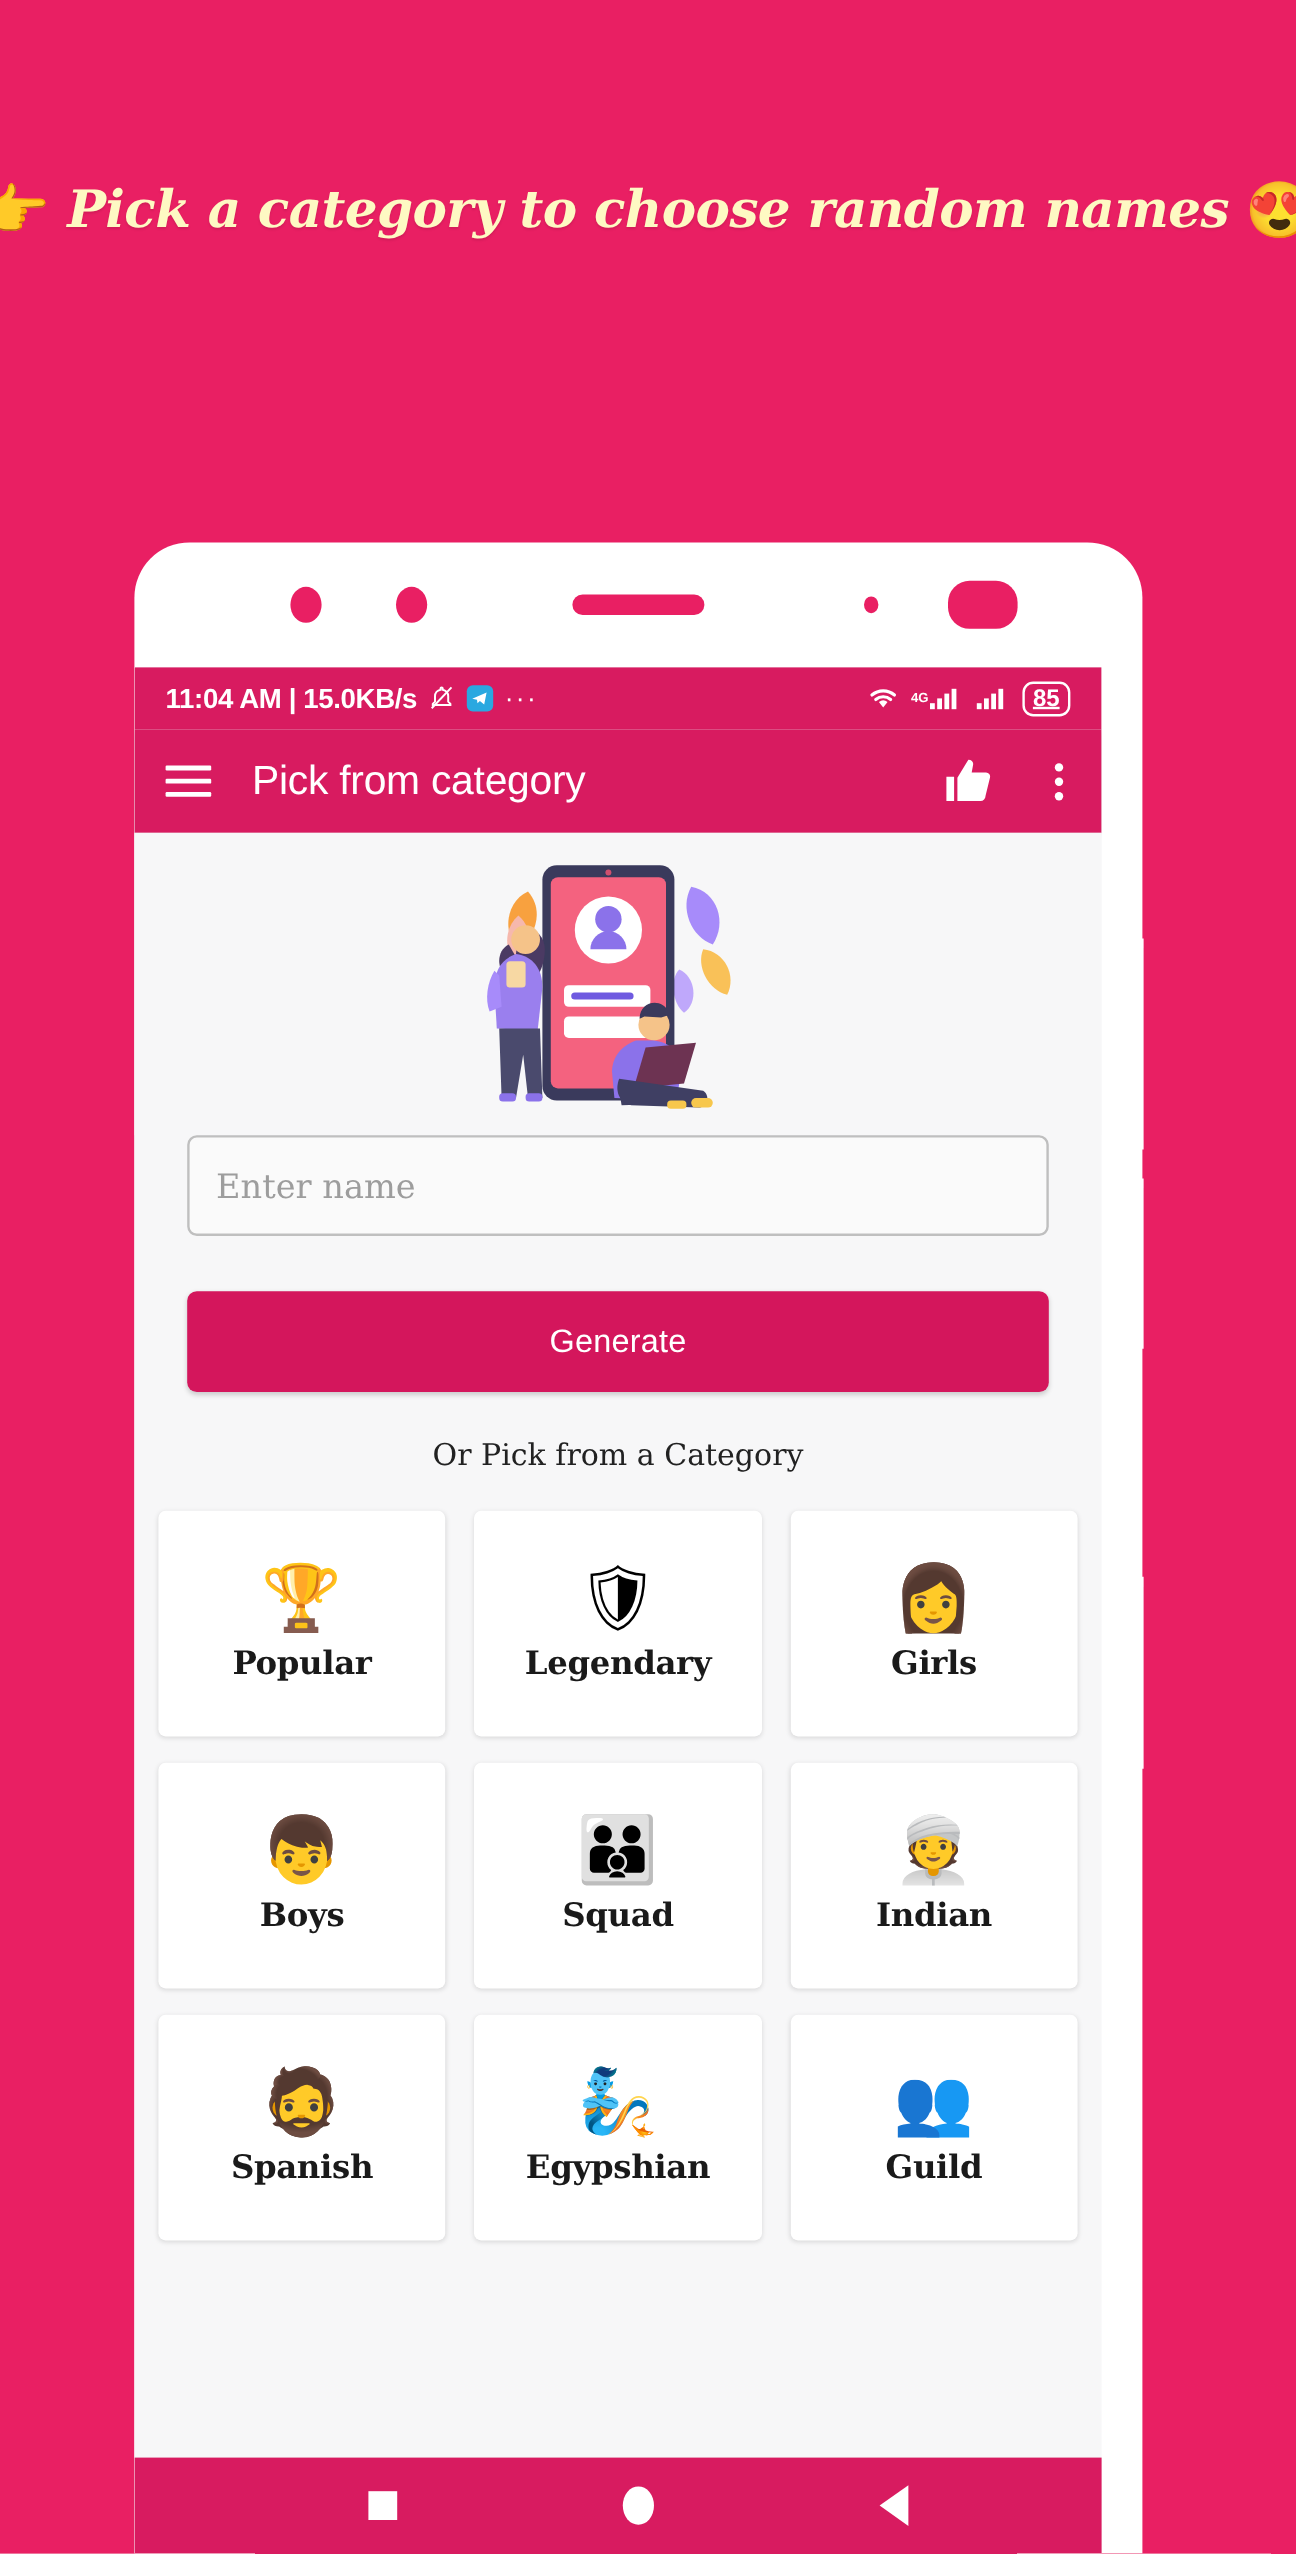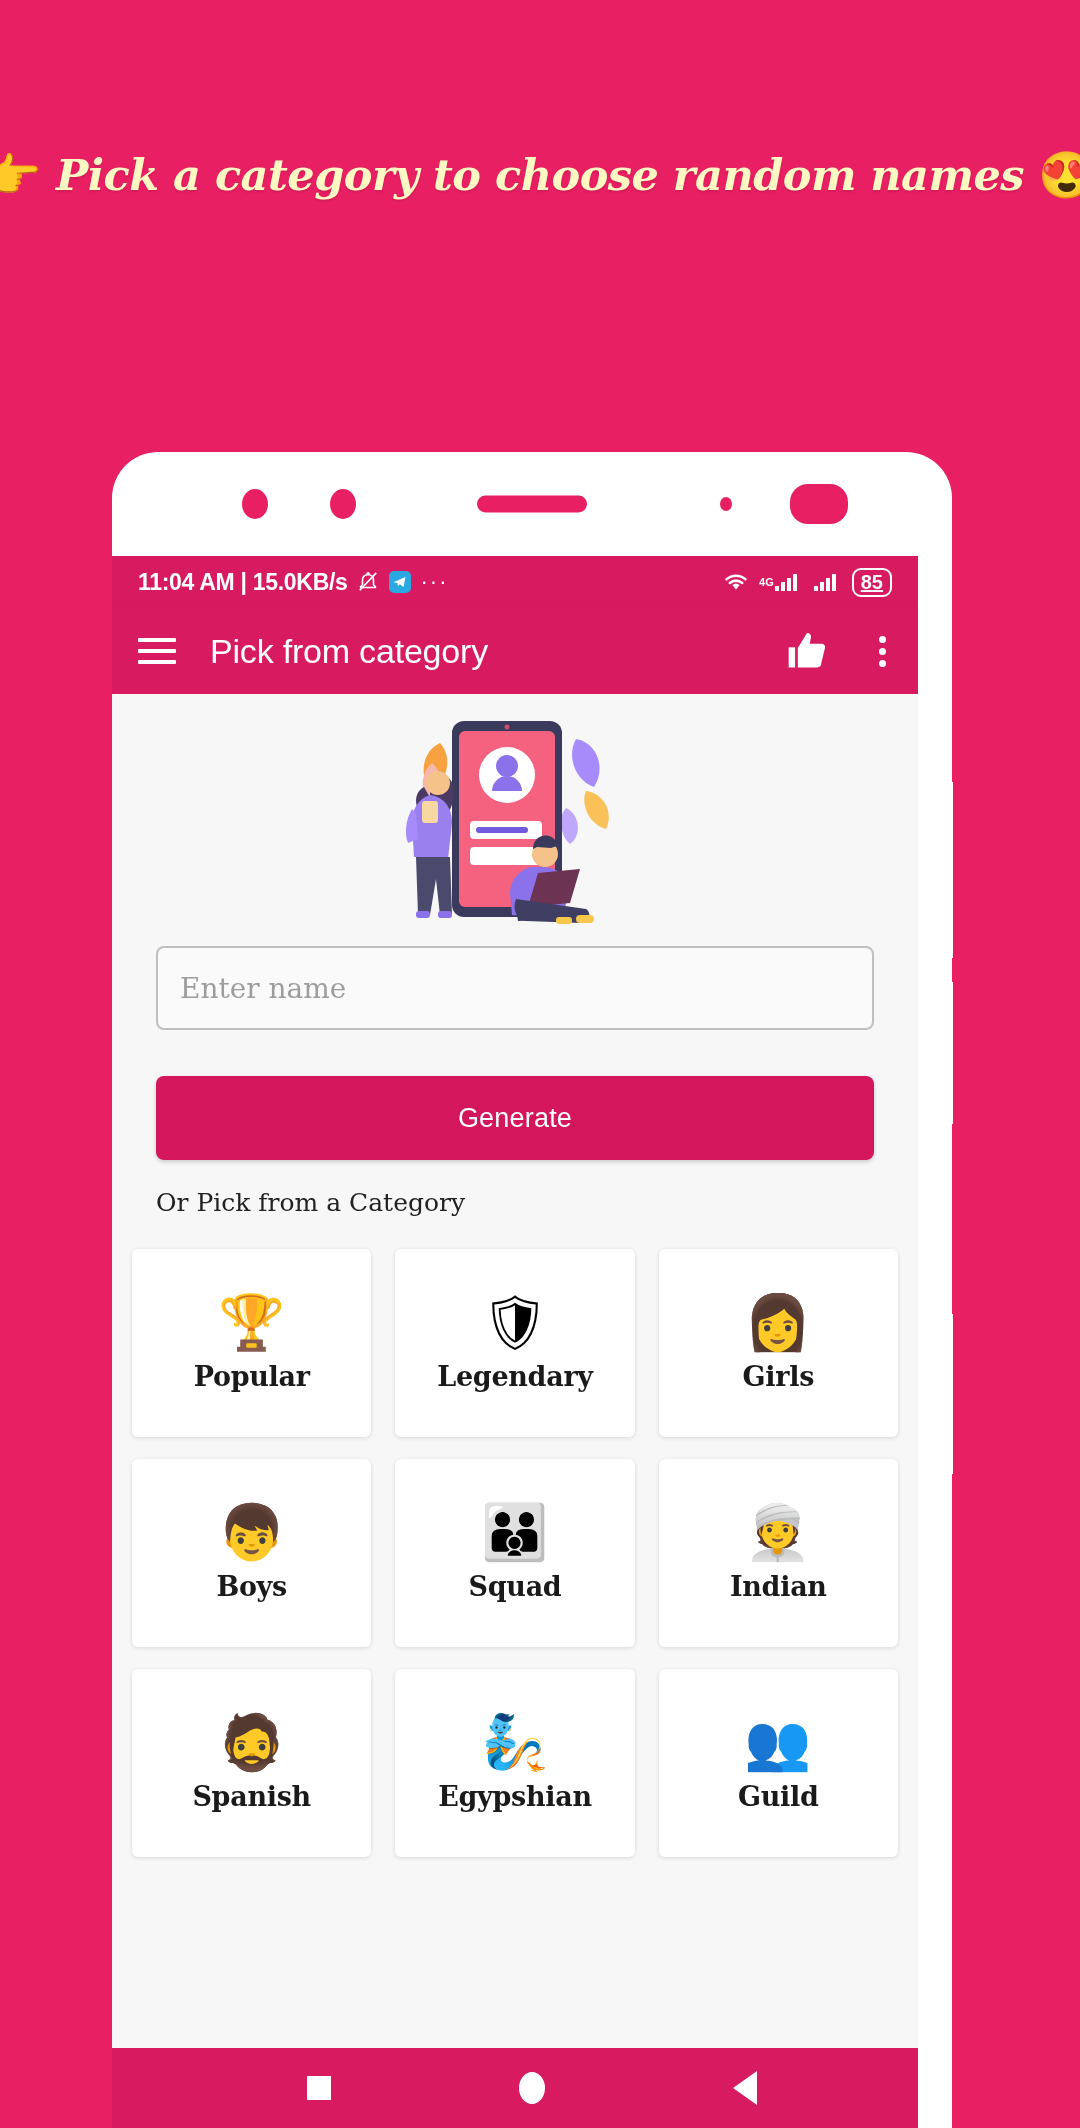--- a/index.html
+++ b/index.html
@@ -159,22 +159,22 @@
     background: #d4165c;
     border: none; border-radius: 8px;
     color: #ffffff;
     font-family: "Liberation Sans", sans-serif;
     font-size: 27px; font-weight: normal;
     letter-spacing: 0.2px;
     cursor: pointer;
     box-shadow: 0 2px 4px rgba(0,0,0,0.18);
   }
   .or-pick {
-    margin-top: 28px;
-    text-align: left;
+    margin-top: 38px;
+    text-align: center;
     font-family: "DejaVu Serif", serif;
     font-size: 25px;
     color: #222;
   }
 
   
   .grid {
     margin-top: 32px;
     padding: 0 20px;
     display: grid;

